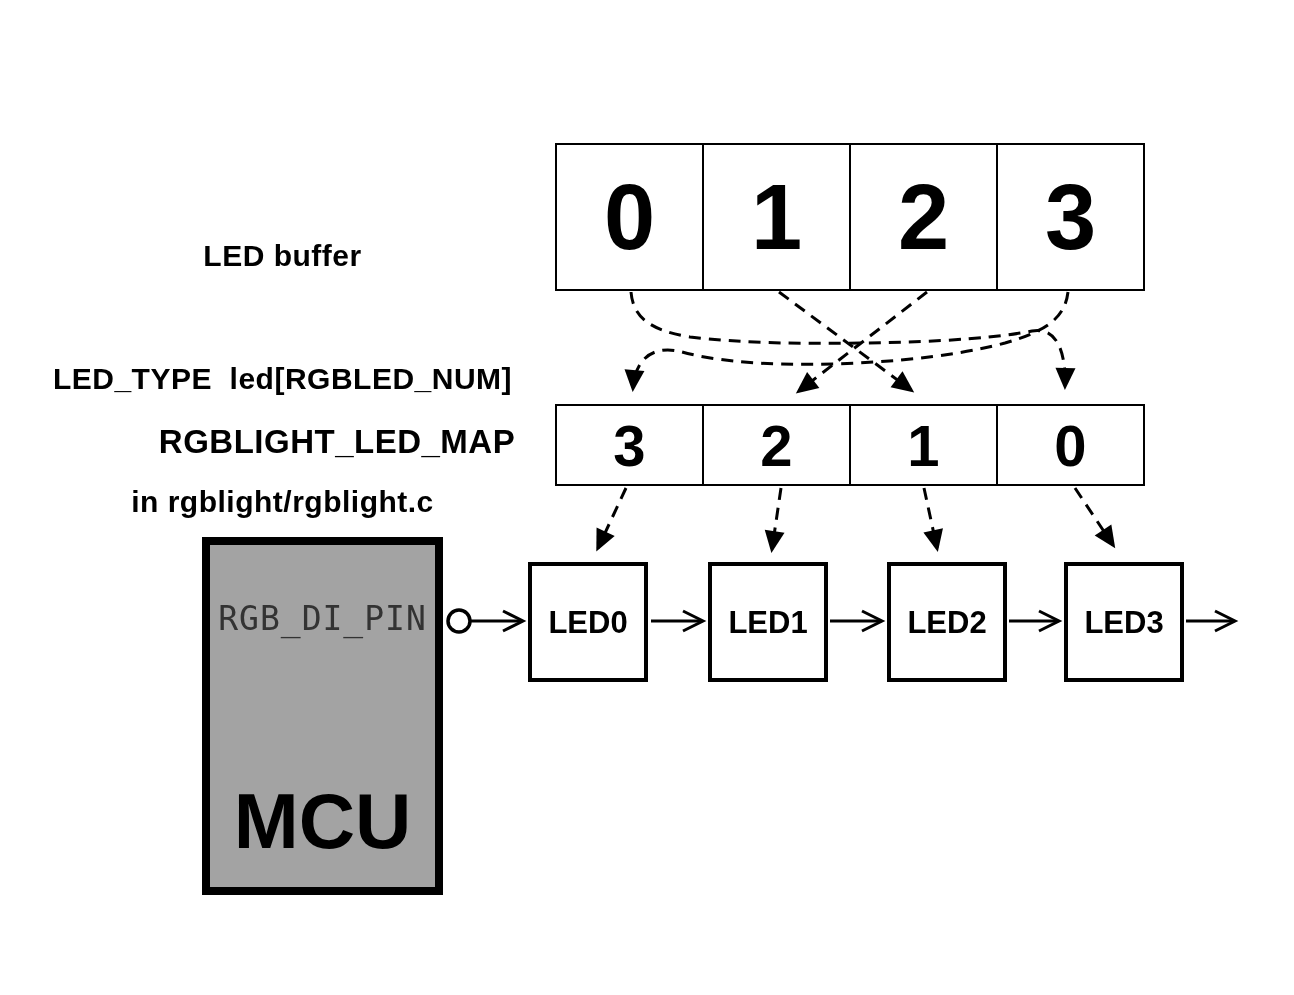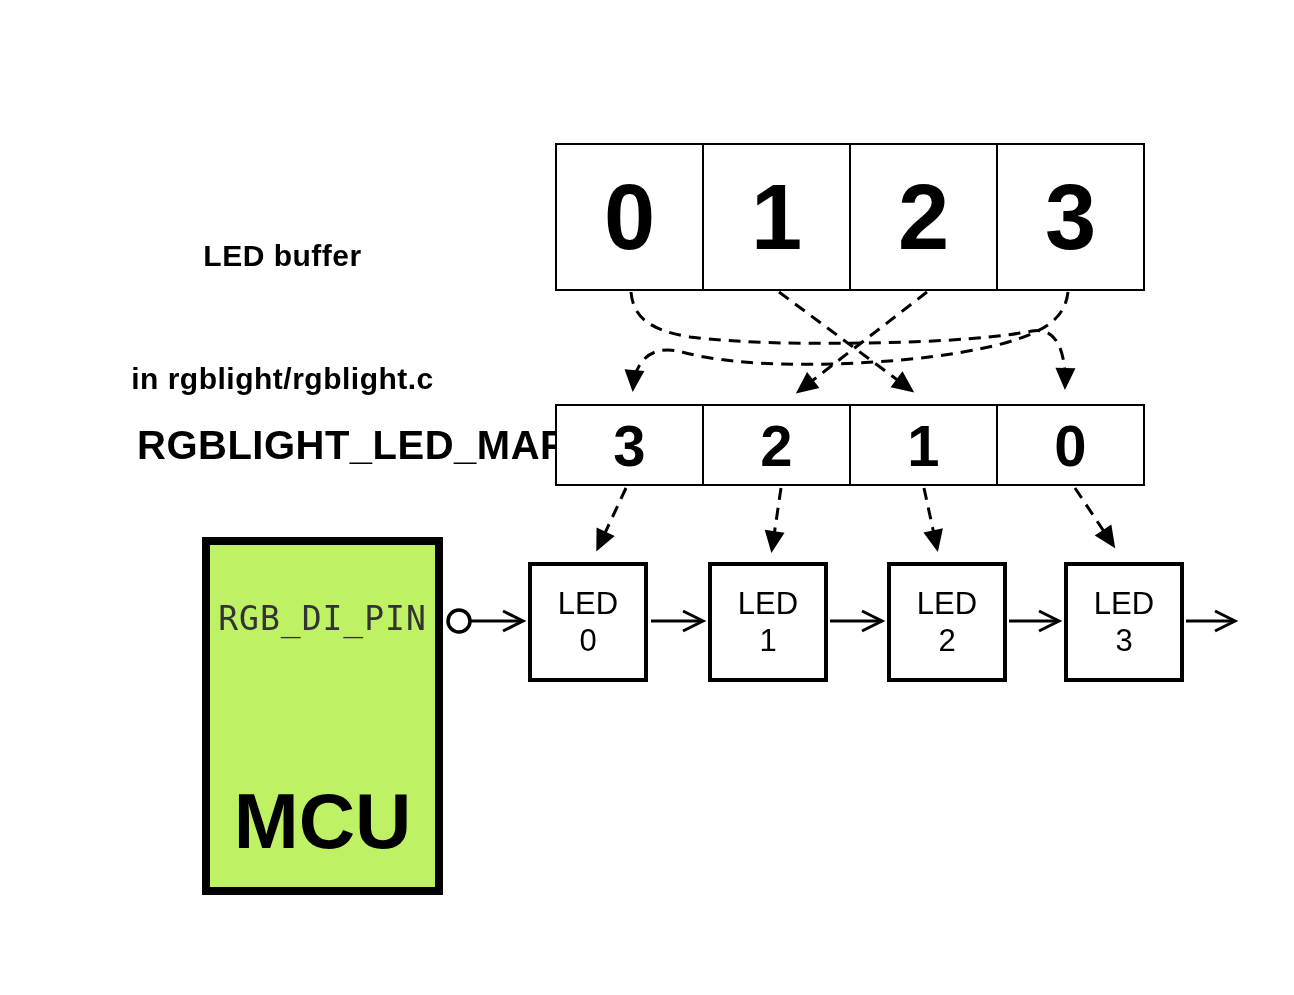--- a/index.html
+++ b/index.html
@@ -15,21 +15,21 @@
   .wires { position: absolute; left: 0; top: 0; width: 1294px; height: 995px; }
 
   
   .buffer-label {
     position: absolute; left: 25px; top: 153px; width: 515px;
     text-align: center; font-weight: bold; font-size: 30px; line-height: 41px;
     white-space: pre-wrap; letter-spacing: 0.5px;
   }
   .map-label {
     position: absolute; left: 137px; top: 423px; width: 400px;
-    text-align: center; font-weight: bold; font-size: 40px; letter-spacing: 0.5px;
+    text-align: center; font-weight: bold; font-size: 33px; letter-spacing: 0.5px;
   }
 
   
   .row { position: absolute; display: flex; }
   .row .cell {
     box-sizing: border-box;
     border: 2px solid #000;
     background: #fff;
     display: flex; align-items: center; justify-content: center;
     font-weight: bold;
@@ -37,41 +37,41 @@
   .row .cell + .cell { margin-left: -2px; }
   .buffer-row { left: 555px; top: 143px; }
   .buffer-row .cell { width: 149px; height: 148px; font-size: 92px; }
   .map-row { left: 555px; top: 404px; }
   .map-row .cell { width: 149px; height: 82px; font-size: 58px; }
 
   
   .mcu {
     position: absolute; left: 202px; top: 537px;
     width: 241px; height: 358px;
-    box-sizing: border-box; border: 8px solid #000; background: #bef264;
+    box-sizing: border-box; border: 8px solid #000; background: #a3a3a3;
   }
   .mcu-pin {
     position: absolute; top: 54px; left: 0; width: 100%;
     text-align: center;
     font-family: "DejaVu Sans Mono", monospace;
     font-size: 33px; color: #333333; letter-spacing: 1px;
     white-space: nowrap;
   }
   .mcu-name {
     position: absolute; top: 212px; left: 0; width: 100%;
     text-align: center; font-weight: bold; font-size: 78px; line-height: 80px; margin-top: 24px;
   }
 
   
   .led-box {
     position: absolute; top: 562px;
     width: 120px; height: 120px;
     box-sizing: border-box; border: 4px solid #000; background: #fff;
-    display: flex; flex-direction: column; align-items: center; justify-content: center;
-    font-weight: normal; font-size: 31px; line-height: 37px;
+    display: flex; flex-direction: row; align-items: center; justify-content: center;
+    font-weight: bold; font-size: 31px; line-height: 37px;
   }
   .led-0 { left: 528px; }
   .led-1 { left: 708px; }
   .led-2 { left: 887px; }
   .led-3 { left: 1064px; }
 </style>
 </head>
 <body>
 
 <div class="stage">
@@ -100,20 +100,21 @@
 
     <path d="M 471 621 L 522 621" fill="none" stroke="#000" stroke-width="3" marker-end="url(#vee)"></path>
     <path d="M 651 621 L 702 621" fill="none" stroke="#000" stroke-width="3" marker-end="url(#vee)"></path>
     <path d="M 830 621 L 881 621" fill="none" stroke="#000" stroke-width="3" marker-end="url(#vee)"></path>
     <path d="M 1009 621 L 1058 621" fill="none" stroke="#000" stroke-width="3" marker-end="url(#vee)"></path>
     <path d="M 1186 621 L 1234 621" fill="none" stroke="#000" stroke-width="3" marker-end="url(#vee)"></path>
   </svg>
 
   <div class="buffer-label">
     <div>LED buffer</div>
+    <div>LED_TYPE  led[RGBLED_NUM]</div>
     <div>in rgblight/rgblight.c</div>
   </div>
 
   <div class="row buffer-row">
     <div class="cell">0</div>
     <div class="cell">1</div>
     <div class="cell">2</div>
     <div class="cell">3</div>
   </div>
 

